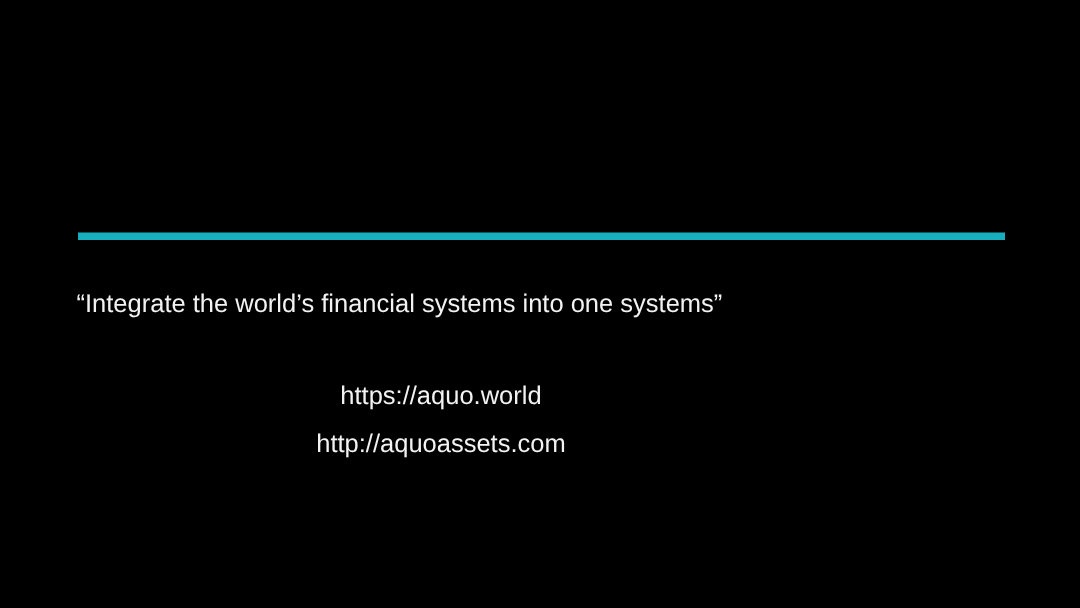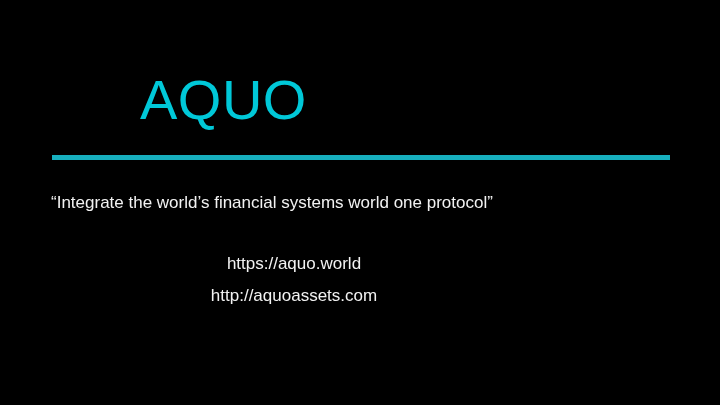--- a/index.html
+++ b/index.html
@@ -58,23 +58,22 @@
     white-space: nowrap;
   }
   #link-primary { top: 253px; }
   #link-secondary { top: 285px; }
 </style>
 </head>
 <body>
 
 <div id="slide">
 
-  <div id="title">AQUO</div>
 
   <div id="divider"></div>
 
-  <div id="tagline">“Integrate the world’s financial systems world one protocol”</div>
+  <div id="tagline">“Integrate the world’s financial systems into one systems”</div>
 
   <div class="link-line" id="link-primary">https://aquo.world</div>
 
   <div class="link-line" id="link-secondary">http://aquoassets.com</div>
 
 </div>
 
 </body></html>

